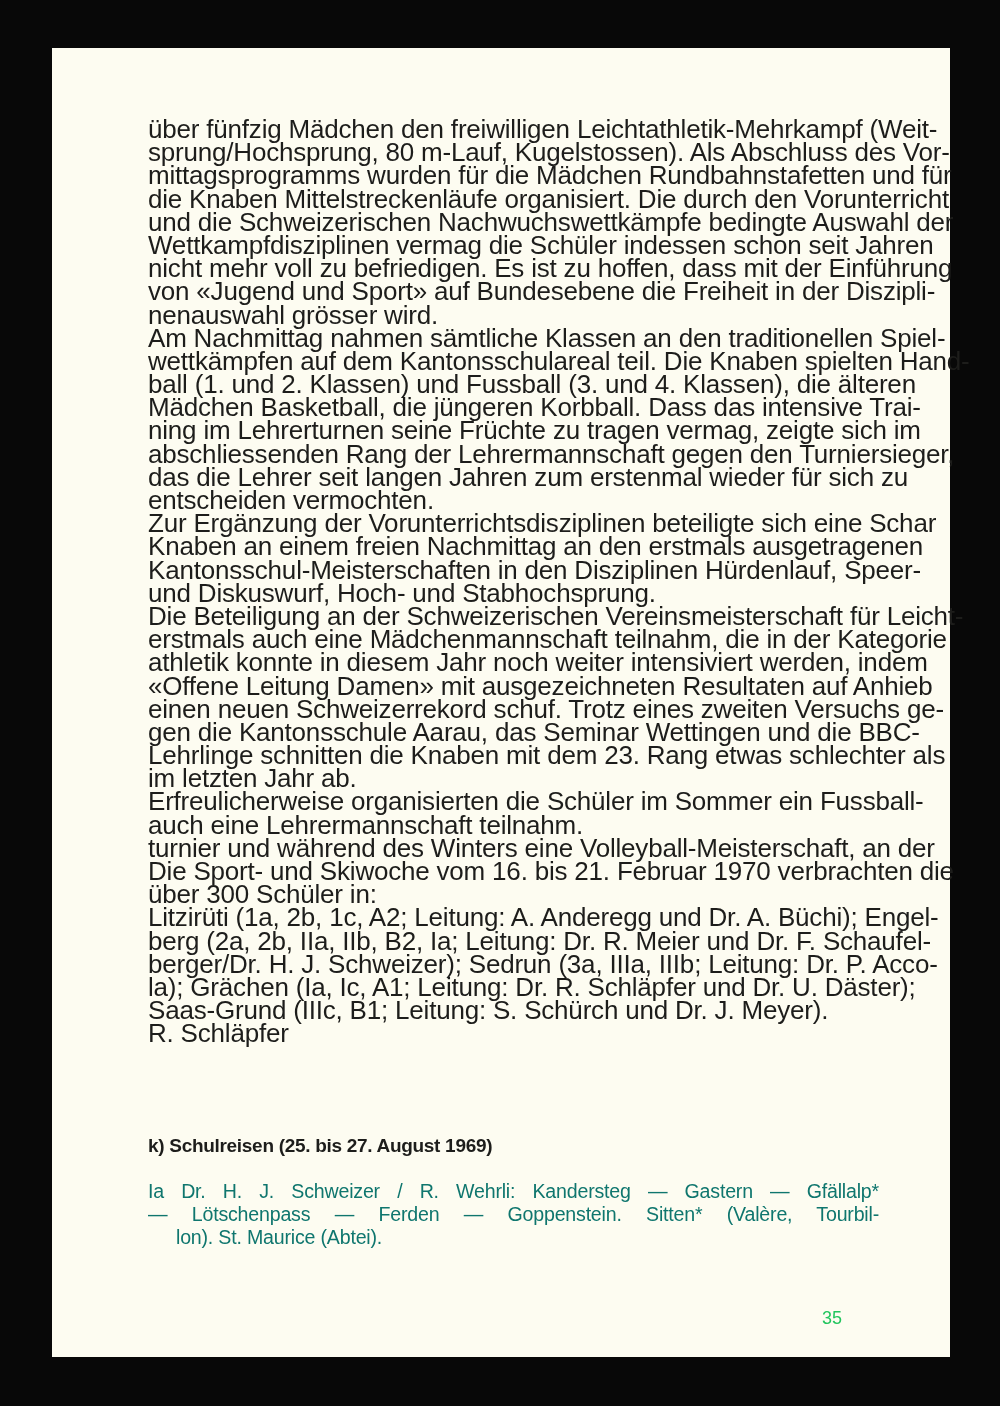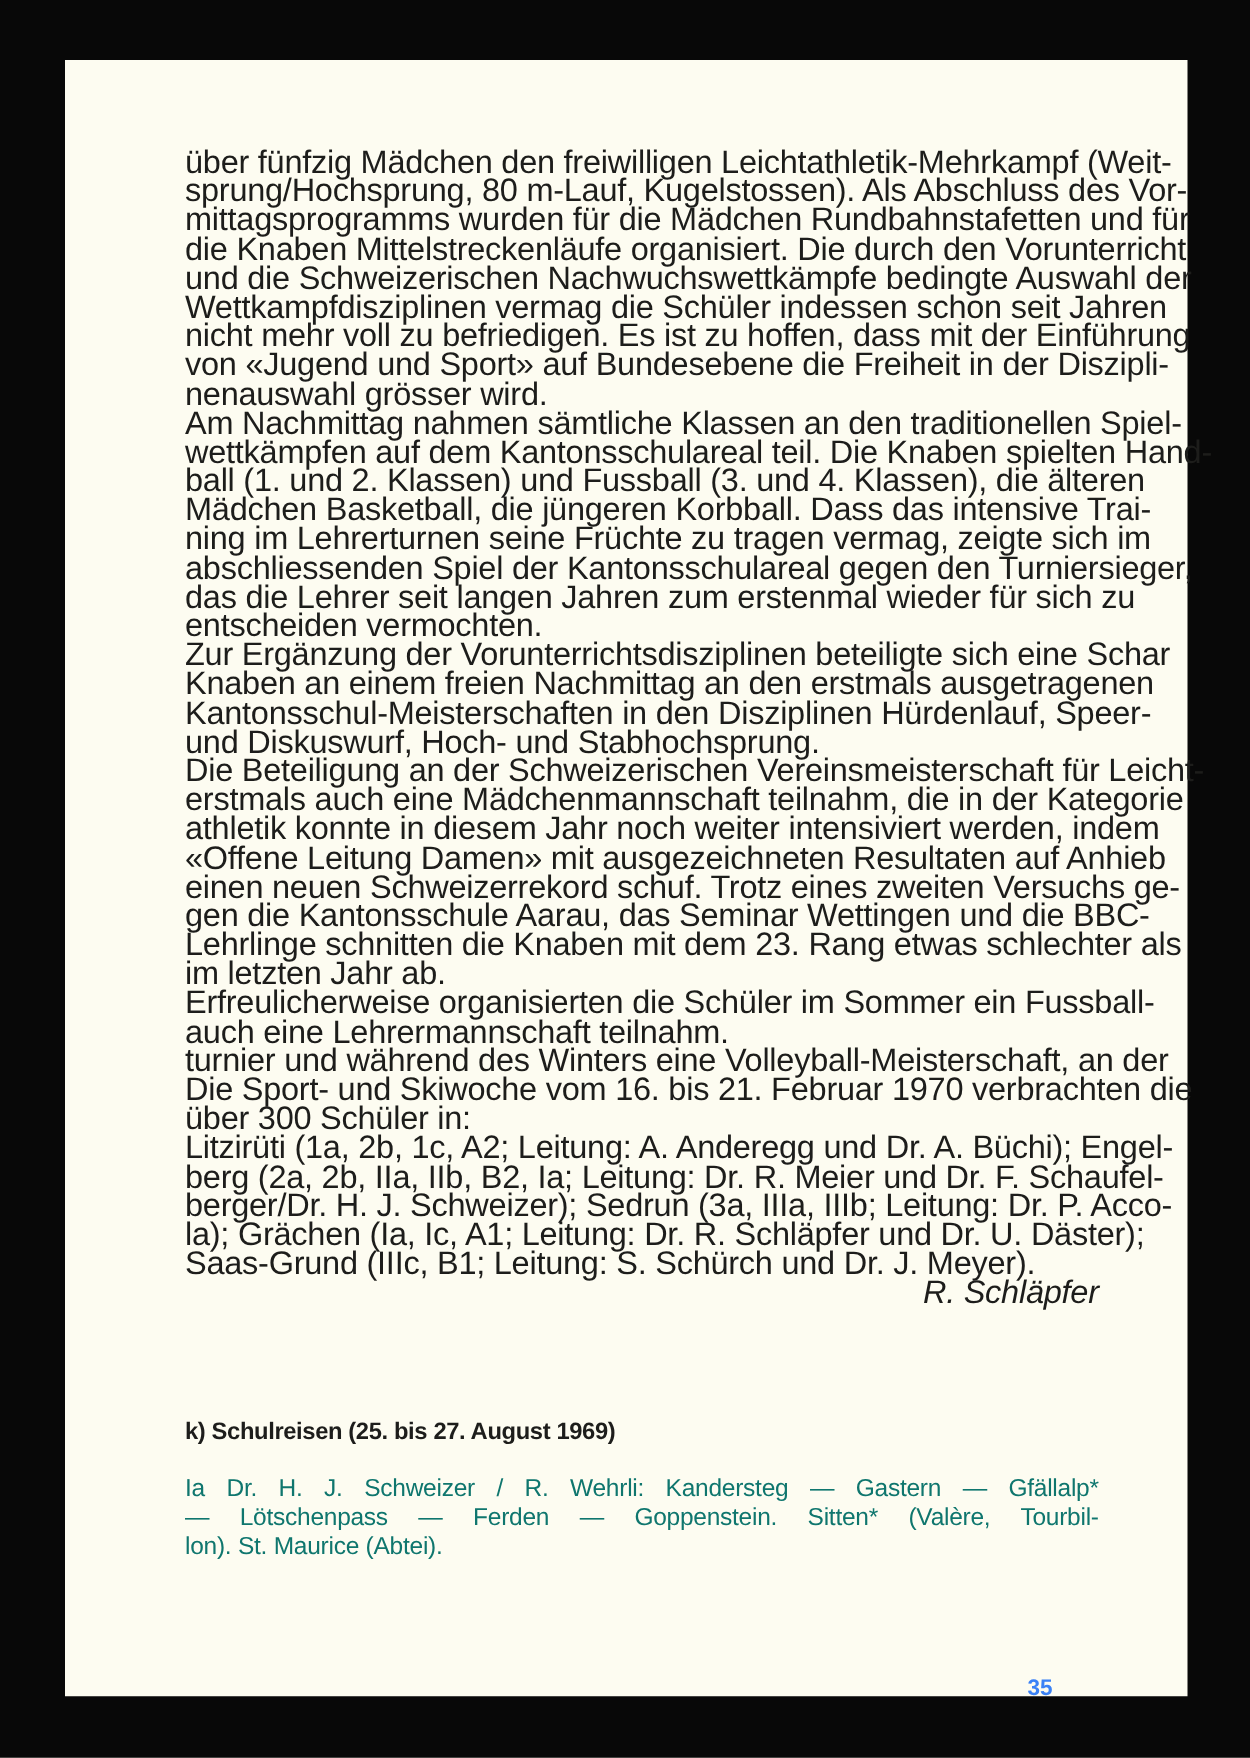--- a/index.html
+++ b/index.html
@@ -43,23 +43,22 @@
       text-align-last: justify;
       white-space: nowrap;
       height: 23.2px;
       overflow: visible;
     }
     .para .line.last {
       text-align-last: left;
     }
     .signature {
       display: block;
-      text-align: right;
+      text-align: left;
       height: 23.2px;
-      font-style: italic;
     }
     .heading {
       font-weight: bold;
       margin: 0;
       position: absolute;
       left: 148px;
       top: 1135px;
       font-size: 19px;
       color: #1d1d1b;
       letter-spacing: -0.3px;
@@ -74,28 +73,27 @@
       line-height: 23.2px;
       letter-spacing: -0.2px;
     }
     .para2 .line {
       display: block;
       text-align: justify;
       text-align-last: justify;
       white-space: nowrap;
       height: 23.2px;
     }
-    .para2 .line.last { text-align-last: left; }
+    .para2 .line.last { text-align-last: left; margin-left: 28px; }
     .page-number {
       position: absolute;
       left: 822px;
-      top: 1340px;
+      top: 1308px;
       font-size: 18px;
-      color: #3b82f6;
-      font-weight: bold;
+      color: #22c55e;
     }
   </style>
 </head>
 <body>
 
 <div class="page">
 </div>
 
 <div class="text-block">
   <p class="para">
@@ -108,21 +106,21 @@
     <span class="line">nicht mehr voll zu befriedigen. Es ist zu hoffen, dass mit der Einführung</span>
     <span class="line">von «Jugend und Sport» auf Bundesebene die Freiheit in der Diszipli-</span>
     <span class="line last">nenauswahl grösser wird.</span>
   </p>
   <p class="para">
     <span class="line">Am Nachmittag nahmen sämtliche Klassen an den traditionellen Spiel-</span>
     <span class="line">wettkämpfen auf dem Kantonsschulareal teil. Die Knaben spielten Hand-</span>
     <span class="line">ball (1. und 2. Klassen) und Fussball (3. und 4. Klassen), die älteren</span>
     <span class="line">Mädchen Basketball, die jüngeren Korbball. Dass das intensive Trai-</span>
     <span class="line">ning im Lehrerturnen seine Früchte zu tragen vermag, zeigte sich im</span>
-    <span class="line">abschliessenden Spiel der Kantonsschulareal gegen den Turniersieger,</span>
+    <span class="line">abschliessenden Rang der Lehrermannschaft gegen den Turniersieger,</span>
     <span class="line">das die Lehrer seit langen Jahren zum erstenmal wieder für sich zu</span>
     <span class="line last">entscheiden vermochten.</span>
   </p>
   <p class="para">
     <span class="line">Zur Ergänzung der Vorunterrichtsdisziplinen beteiligte sich eine Schar</span>
     <span class="line">Knaben an einem freien Nachmittag an den erstmals ausgetragenen</span>
     <span class="line">Kantonsschul-Meisterschaften in den Disziplinen Hürdenlauf, Speer-</span>
     <span class="line last">und Diskuswurf, Hoch- und Stabhochsprung.</span>
   </p>
   <p class="para">

